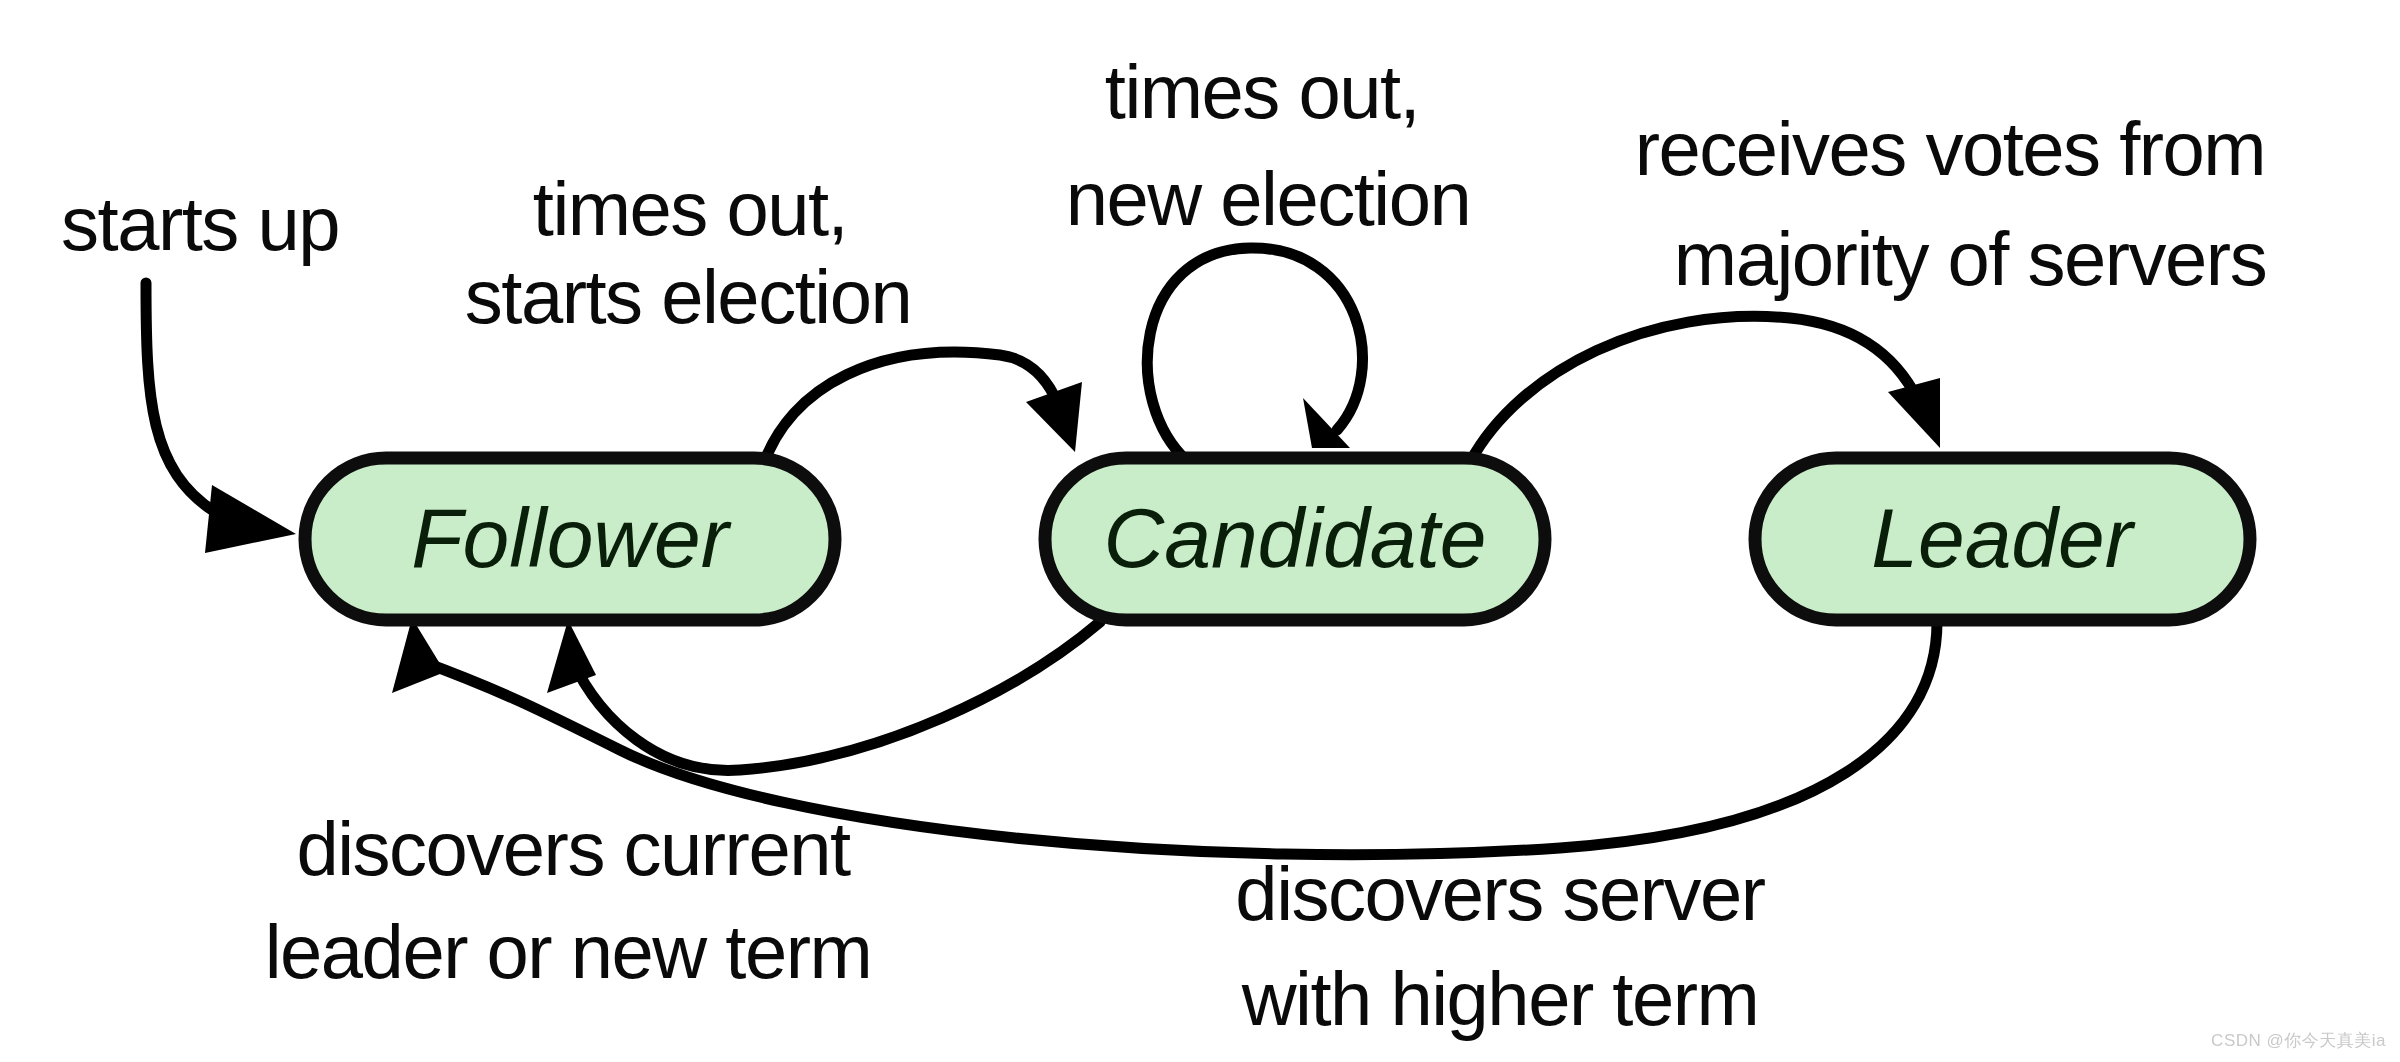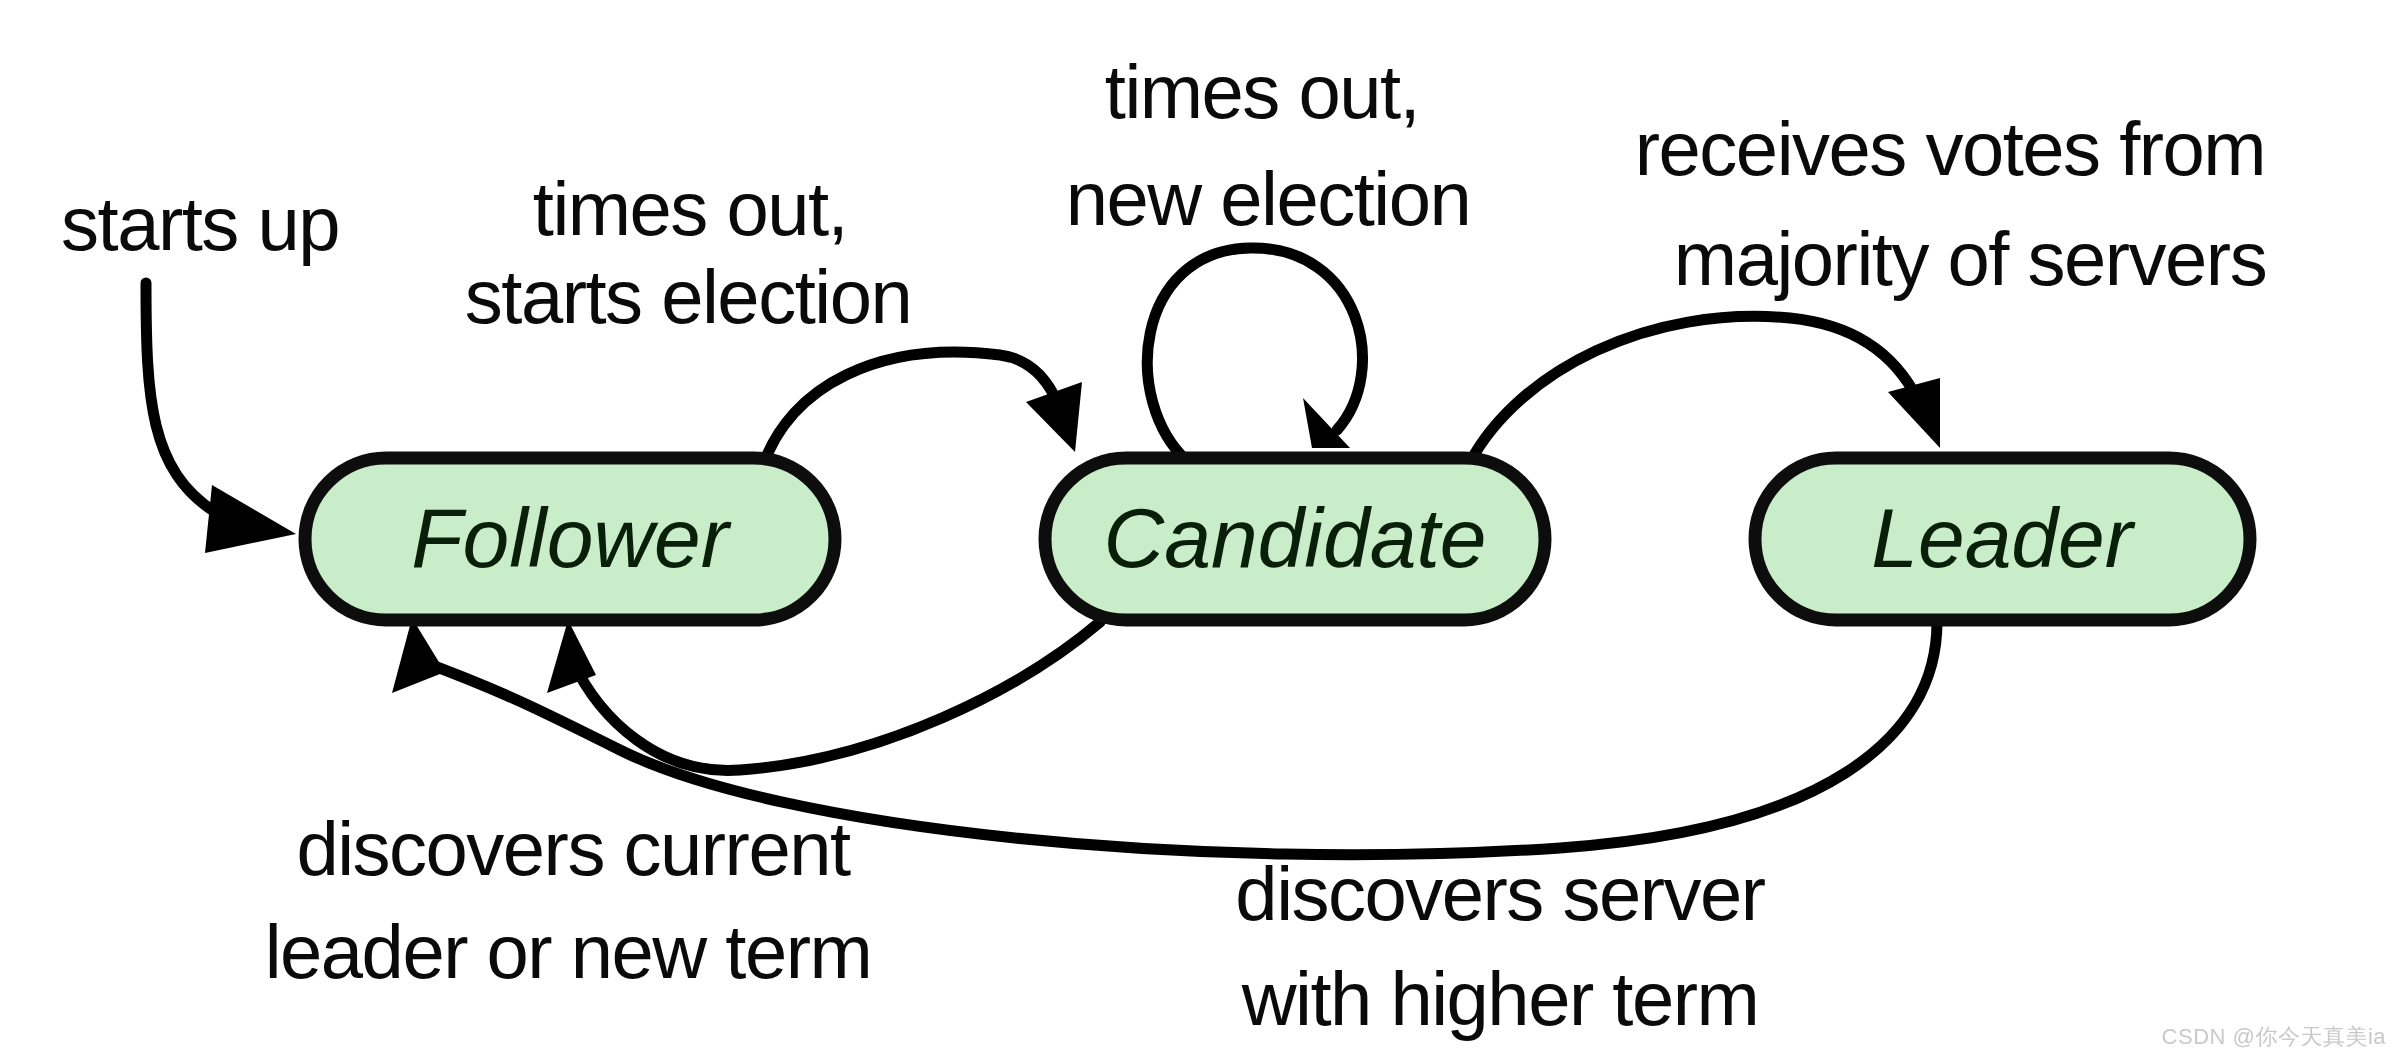--- a/index.html
+++ b/index.html
@@ -53,21 +53,21 @@
     font-size: 76px;
     fill: #0a0a0a;
     text-anchor: middle;
     letter-spacing: -1.5px;
   }
   .watermark {
     position: absolute;
     right: 14px;
     bottom: 10px;
     font-family: "Liberation Sans", "DejaVu Sans", sans-serif;
-    font-size: 22px;
+    font-size: 17px;
     color: #c9c9c9;
     letter-spacing: 0.5px;
     user-select: none;
   }
 </style>
 </head>
 <body>
 
 <div id="canvas">
 

